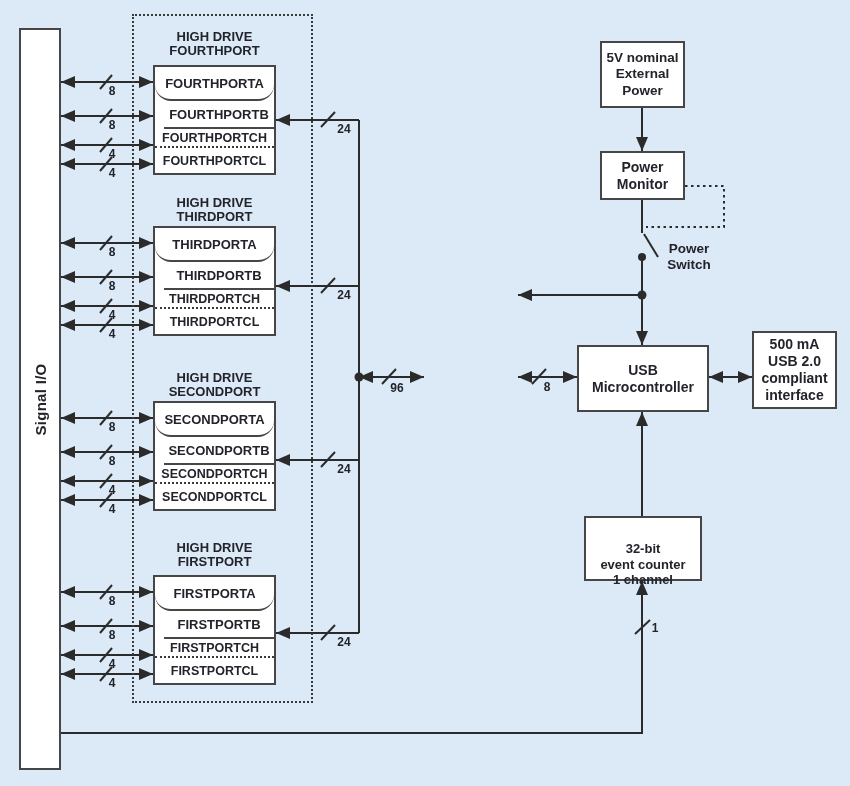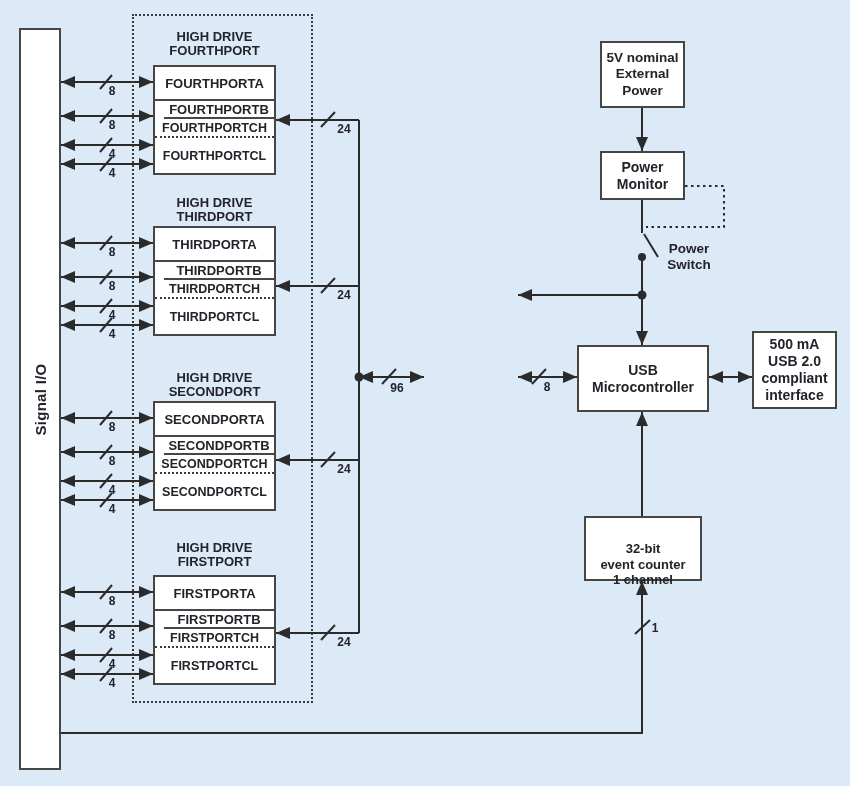--- a/index.html
+++ b/index.html
@@ -7,22 +7,22 @@
   #canvas{position:relative;width:850px;height:786px;background:#dce9f6;overflow:hidden;
           color:#23242b;font-weight:bold;}
   #wires{position:absolute;left:0;top:0;z-index:1;}
   .box{position:absolute;background:#ffffff;border:2px solid #464646;box-sizing:border-box;z-index:2;}
   .lbl{position:absolute;z-index:3;text-align:center;line-height:1.22;}
   .node-text{display:flex;flex-direction:column;justify-content:center;align-items:center;
              width:100%;height:100%;font-size:14px;line-height:1.2;}
   .group-title{position:absolute;z-index:3;width:133px;text-align:center;font-size:13px;line-height:1.1;}
   .port-stack{display:flex;flex-direction:column;}
   .prow{display:flex;align-items:center;justify-content:center;font-size:13px;box-sizing:border-box;}
-  .prow-a{height:34px;border-bottom:2px solid #464646;}
-  .prow-b{height:18px;border-bottom:2px solid #464646;margin-left:9px;}
+  .prow-a{height:34px;border-bottom:2px solid #464646;border-radius:16px;}
+  .prow-b{height:28px;border-bottom:2px solid #464646;margin-left:9px;}
   .prow-ch{height:19px;border-bottom:2px dotted #3a3a3a;font-size:12.5px;}
   .prow-cl{flex:1;font-size:12.5px;}
   .dotted-frame{position:absolute;border:2px dotted #3a3a3a;box-sizing:border-box;z-index:1;}
   .bus-num{position:absolute;z-index:3;font-size:12px;text-align:center;}
   .rot-wrap{position:absolute;display:flex;align-items:center;justify-content:center;z-index:3;}
   .rot-text{transform:rotate(-90deg);white-space:nowrap;font-size:15px;letter-spacing:.3px;}
 </style>
 </head>
 <body>
 

